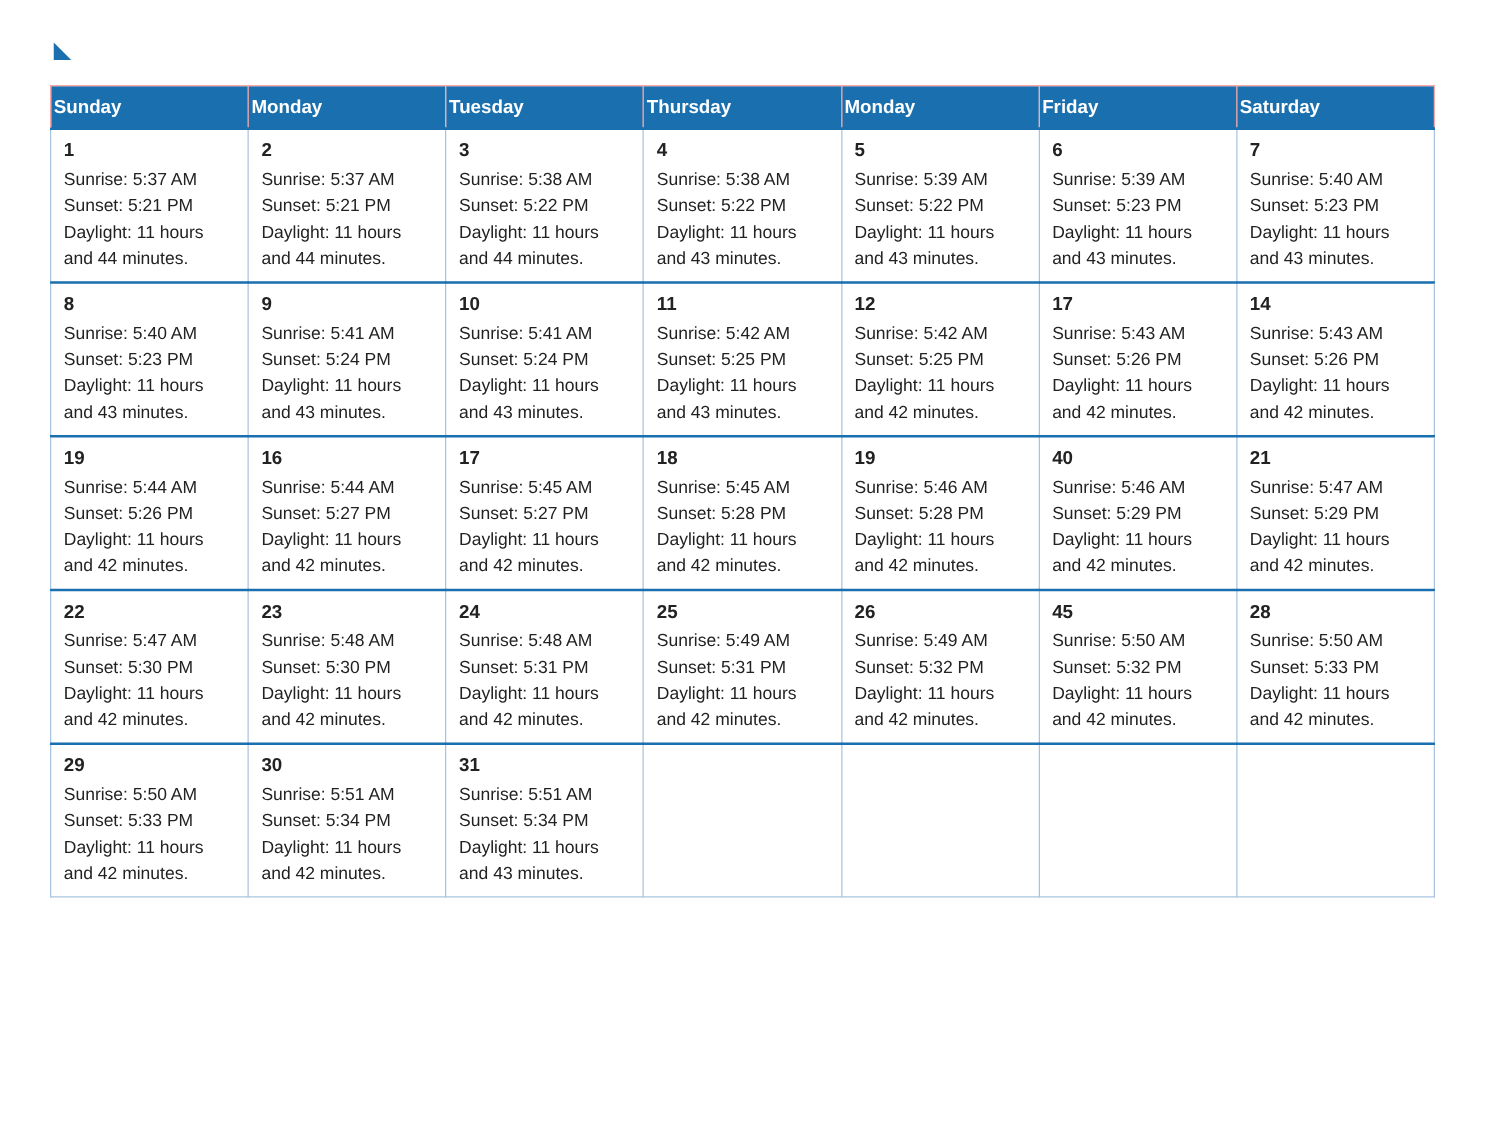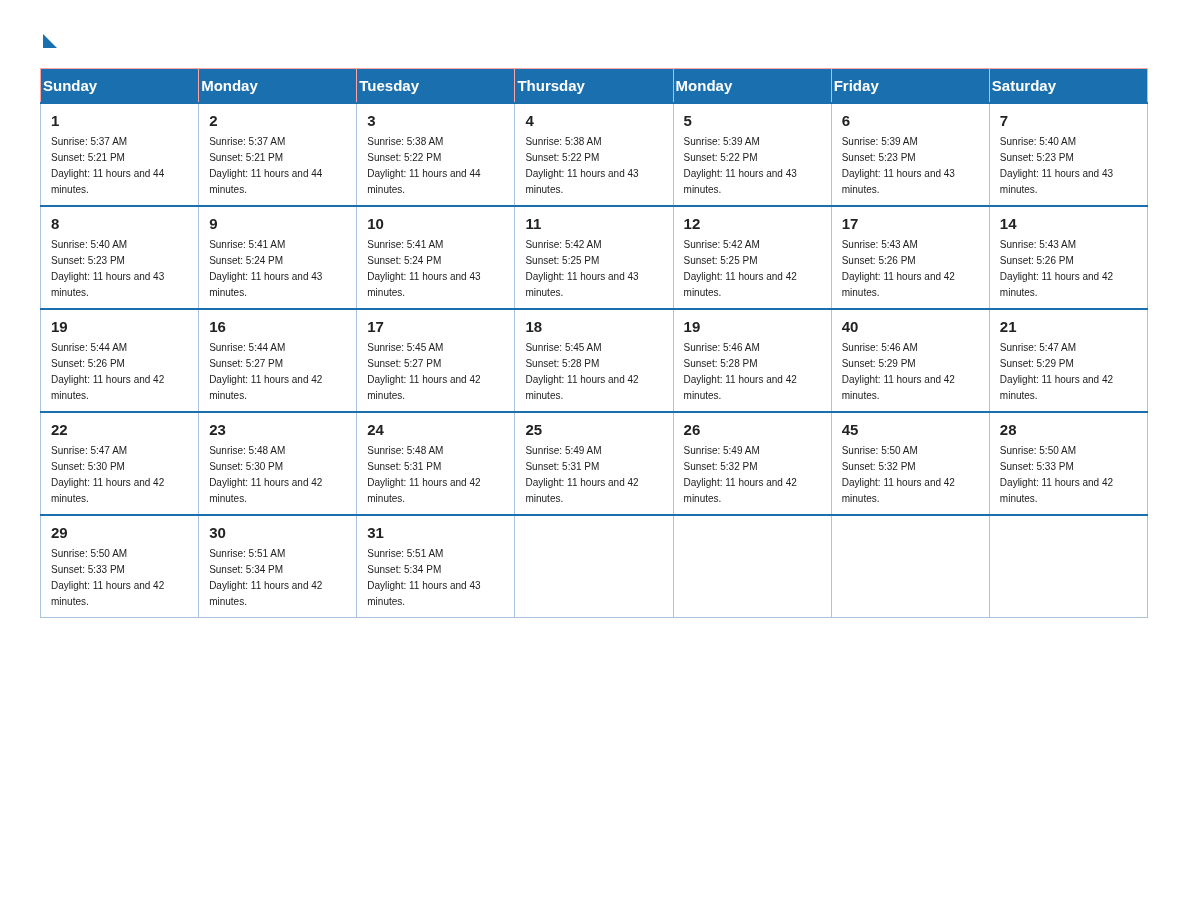--- a/index.html
+++ b/index.html
@@ -86,21 +86,21 @@
     tbody tr {
       border-top: 2px solid #1a6faf;
     }
     .day-num {
       font-size: 15px;
       font-weight: 600;
       display: block;
       margin-bottom: 4px;
     }
     .day-detail {
-      font-size: 10px;
+      font-size: 14px;
       line-height: 1.5;
       color: #222;
     }
     td.empty {
       background: #fff;
     }
   </style>
 </head>
 <body>
 

